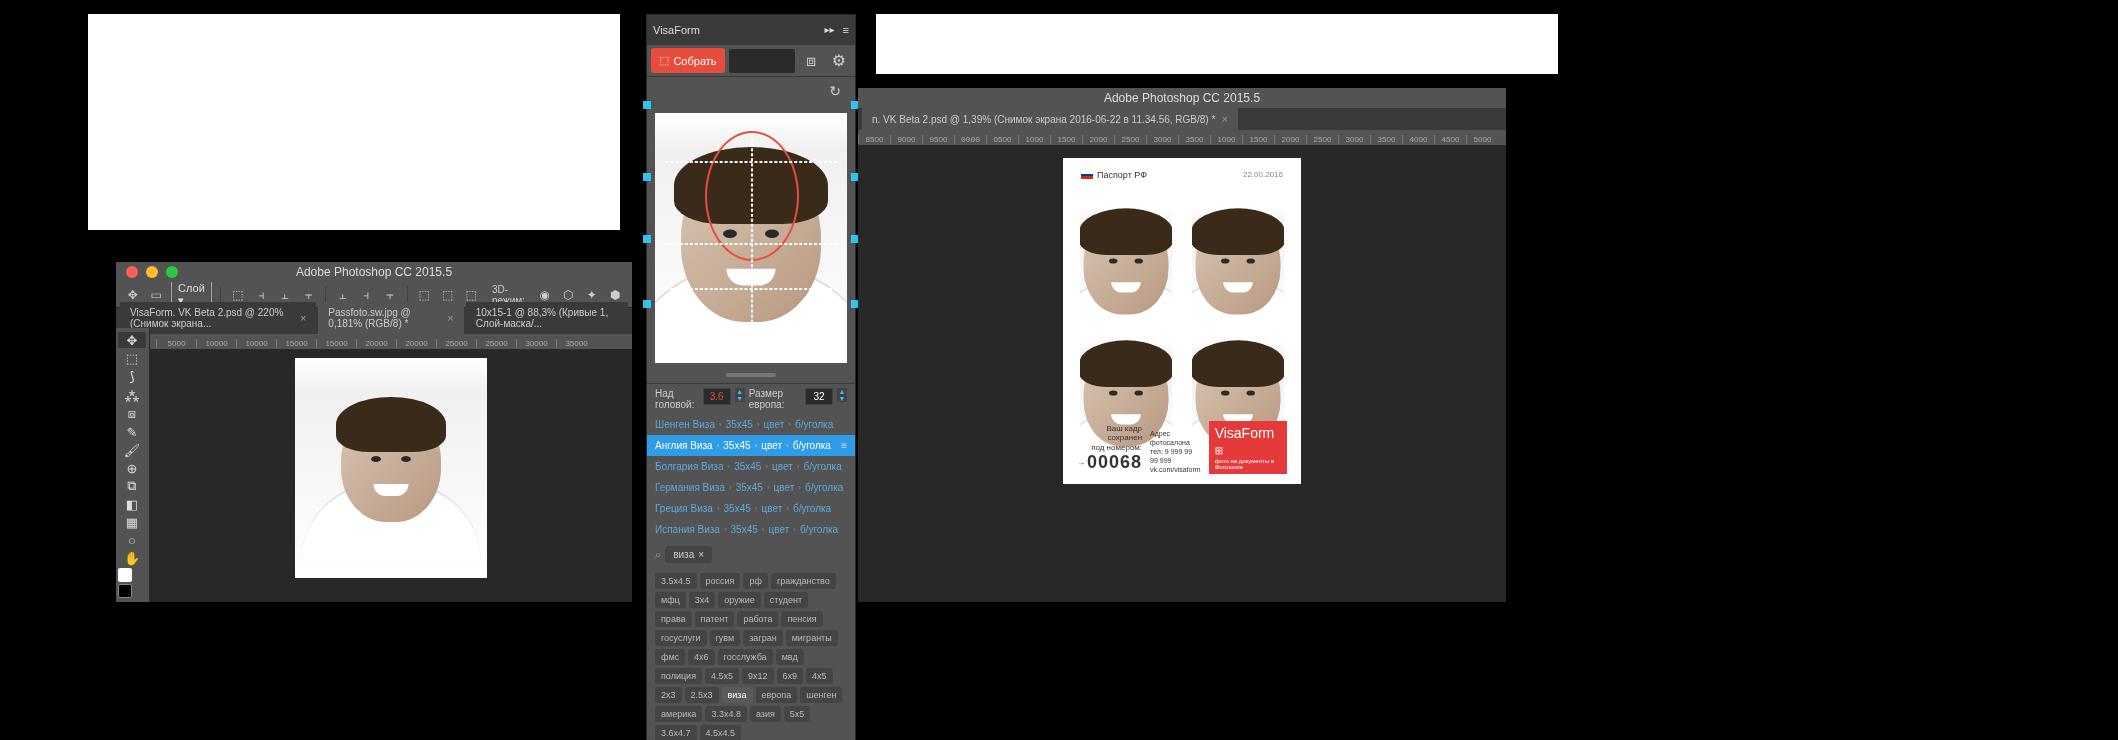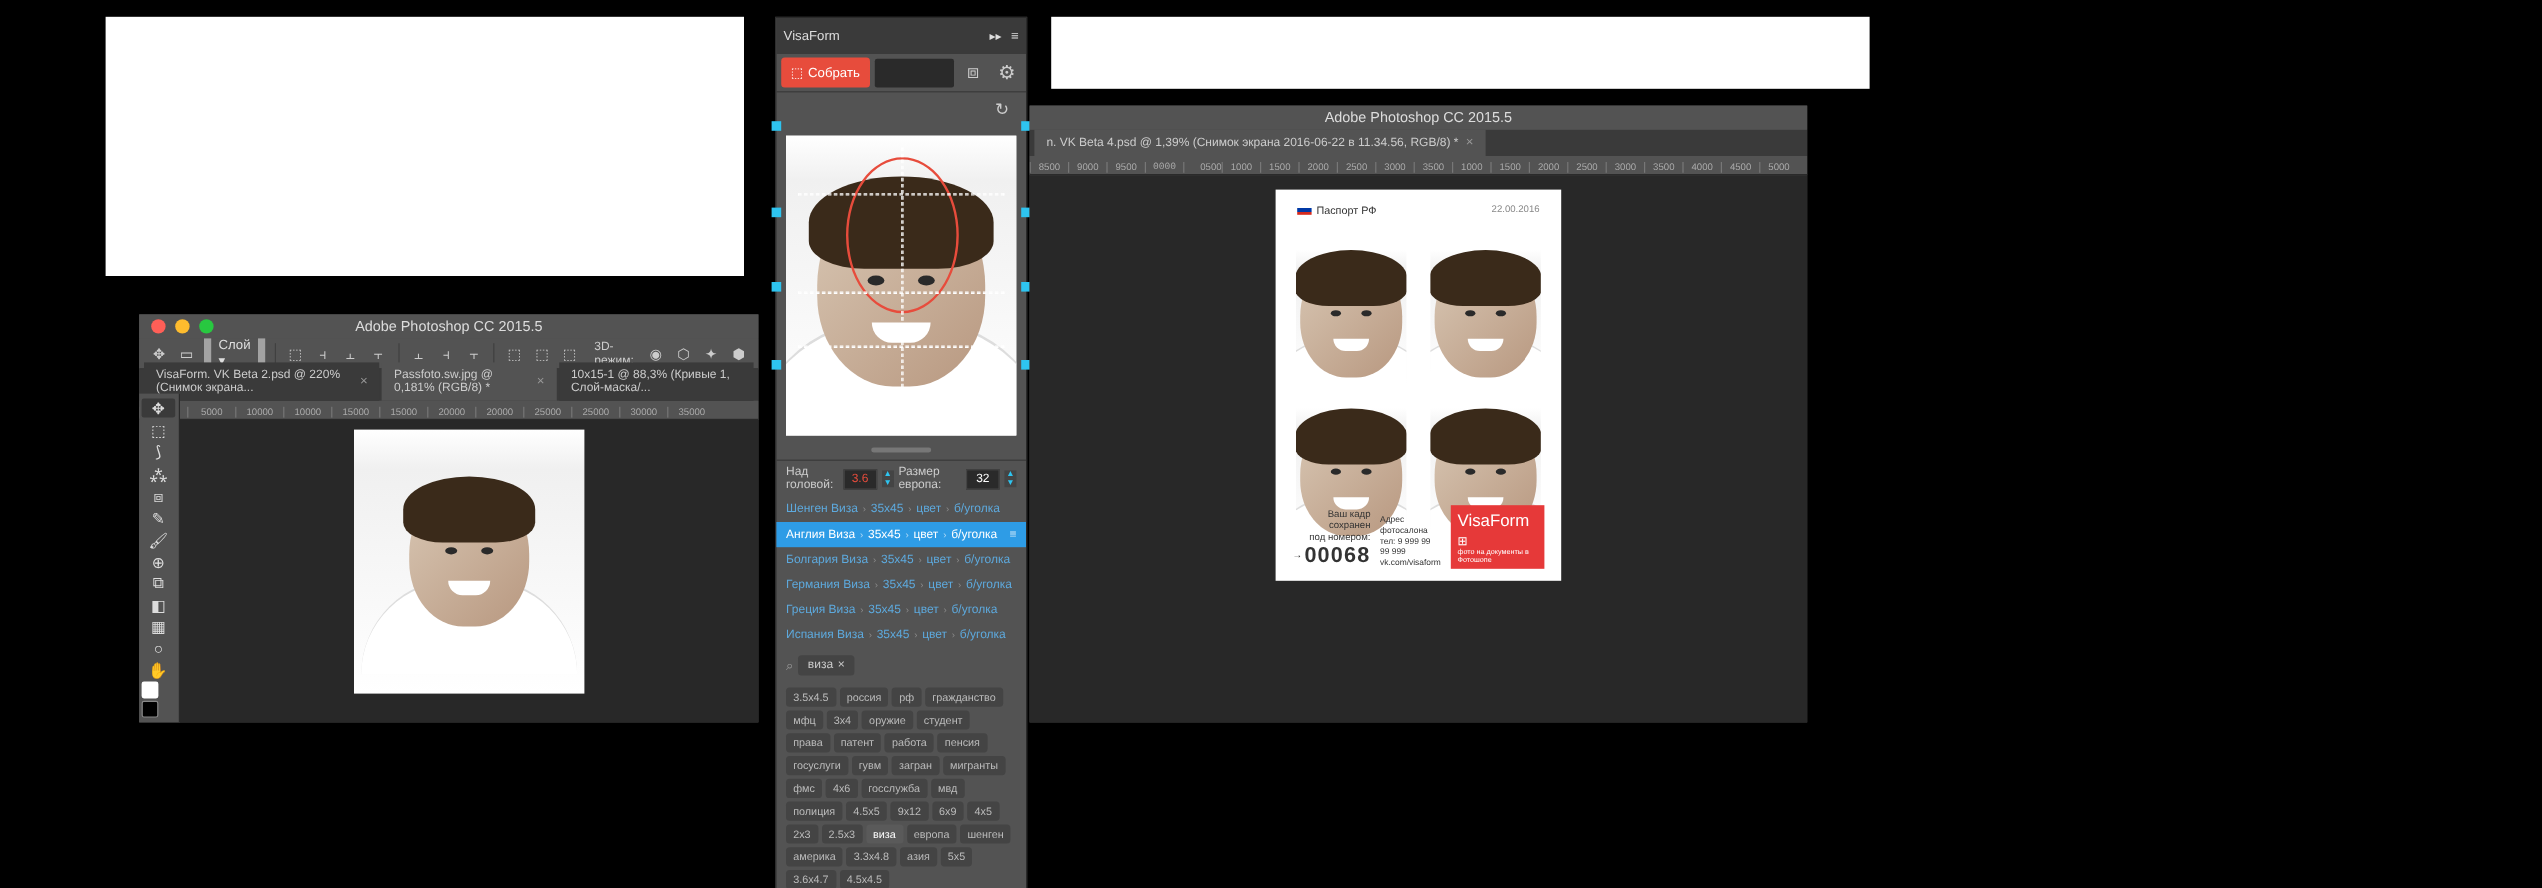--- a/index.html
+++ b/index.html
@@ -8,21 +8,21 @@
 .ps-window{position:absolute;background:#535353}
 .ps-titlebar{height:20px;background:#535353;display:flex;align-items:center;position:relative}
 .traffic{display:flex;gap:8px;padding-left:10px}
 .traffic span{width:12px;height:12px;border-radius:50%}
 .tr-close{background:#ff5f57}
 .tr-min{background:#febc2e}
 .tr-max{background:#28c840}
 .ps-title{position:absolute;left:50%;transform:translateX(-50%);color:#ddd;font-size:12px}
 .ps-optbar{height:26px;background:#535353;border-bottom:1px solid #2a2a2a;display:flex;align-items:center;padding:0 8px;gap:6px}
 .ps-ico{width:22px;height:20px;display:flex;align-items:center;justify-content:center;color:#ccc;font-size:12px;border:1px solid transparent;border-radius:2px}
-.ps-dropdown{background:#535353;border:6px solid #a3a3a3;color:#ddd;font-size:11px;padding:2px 6px;border-radius:3px}
+.ps-dropdown{background:#535353;border:1px solid #a3a3a3;color:#ddd;font-size:11px;padding:2px 6px;border-radius:3px}
 .ps-sep{width:1px;height:18px;background:#404040;margin:0 2px}
 .ps-tabs{height:26px;background:#3a3a3a;display:flex;align-items:flex-end;padding:0 4px;gap:2px}
 .ps-tab{background:#535353;color:#ccc;font-size:10px;padding:5px 10px;border-radius:0;display:flex;align-items:center;gap:6px}
 .ps-tab.inactive{background:#3a3a3a}
 .ps-tab .x{color:#999;font-size:11px}
 .ps-ruler{height:16px;background:#535353;border-bottom:1px solid #2a2a2a;display:flex;overflow:hidden;color:#aaa;font-size:8px;align-items:flex-end;padding-bottom:1px}
 .ps-ruler span{flex:0 0 auto;width:40px;text-align:center;border-left:1px solid #777}
 .ps-canvas{background:#282828;position:relative;display:flex;align-items:flex-start;justify-content:center;overflow:hidden}
 .ps-tools{width:34px;background:#535353;position:absolute;left:0;top:66px;bottom:0;display:flex;flex-direction:column;padding:4px 2px;gap:2px;border-right:1px solid #2a2a2a}
 .tool{width:28px;height:22px;display:flex;align-items:center;justify-content:center;color:#ddd;font-size:13px;border-radius:2px}
@@ -41,21 +41,21 @@
 .vf-head{height:24px;background:#3a3a3a;display:flex;align-items:center;padding:15px 6px;color:#ddd;font-size:11px;justify-content:space-between}
 .vf-btns{height:32px;display:flex;align-items:center;padding:0 4px;gap:4px;border-bottom:1px solid #3a3a3a}
 .vf-build{background:#e74c3c;color:#fff;font-size:11px;padding:6px 8px;border-radius:3px;display:flex;align-items:center;gap:4px}
 .vf-blank{flex:1;background:#2a2a2a;height:24px;border-radius:2px}
 .vf-iconbtn{width:24px;height:24px;display:flex;align-items:center;justify-content:center;color:#ccc}
 .vf-preview{padding:8px;position:relative}
 .vf-preview-img{width:100%;height:250px;background:#fff;position:relative;overflow:hidden}
 .vf-handle{width:8px;height:8px;background:#2ec4f0;position:absolute}
 .vf-guide{position:absolute;border:1px dashed #fff}
 .vf-face-oval{position:absolute;border:2px solid #e74c3c;border-radius:50%}
-.vf-params{display:flex;padding:4px 8px;gap:4px;align-items:center;font-size:10px;color:#ccc;border-top:1px solid #3a3a3a}
+.vf-params{display:flex;padding:4px 8px;gap:4px;align-items:flex-start;font-size:10px;color:#ccc;border-top:1px solid #3a3a3a}
 .vf-params input{width:28px;background:#2a2a2a;border:1px solid #444;color:#e74c3c;font-size:10px;padding:2px;text-align:center}
 .vf-params input.white{color:#fff}
 .vf-stepper{display:flex;flex-direction:column;gap:0}
 .vf-stepper span{width:10px;height:7px;background:#444;color:#2ec4f0;font-size:7px;display:flex;align-items:center;justify-content:center}
 .vf-list{max-height:none}
 .vf-row{display:flex;align-items:center;padding:5px 8px;font-size:10px;gap:4px;color:#5da9dd}
 .vf-row.selected{background:#2e9ce6;color:#fff}
 .vf-row .chev{color:#888;font-size:8px}
 .vf-row.selected .chev{color:rgba(255,255,255,.6)}
 .vf-row .ham{margin-left:auto;color:rgba(255,255,255,.7);font-size:10px}
@@ -355,30 +355,30 @@
     </div>
 
 </div>
 
 <div class="ps-window" style="left:858px;top:88px;width:648px;height:514px">
   <div class="ps-titlebar">
     <div class="ps-title">Adobe Photoshop CC 2015.5</div>
   </div>
   <div class="ps-tabs" style="height:22px">
     <div class="ps-tab" style="font-size:10px">
-        <span>n. VK Beta 4.psd @ 1,39% (Снимок экрана 2016-06-22 в 11.34.56, RGB/8) *</span>
+        <span>n. VK Beta 2.psd @ 1,39% (Снимок экрана 2016-06-22 в 11.34.56, RGB/8) *</span>
         <span class="x">×</span>
       </div>
   </div>
   <div class="ps-ruler" id="ruler-right">
       <span style="width: 32px;">8500</span>
       <span style="width: 32px;">9000</span>
       <span style="width: 32px;">9500</span>
       <span style="width: 32px; font-family: Liberation Mono, monospace;">0000</span>
-      <span style="width: 32px; text-align: right;">0500</span>
+      <span style="width: 32px;">0500</span>
       <span style="width: 32px;">1000</span>
       <span style="width: 32px;">1500</span>
       <span style="width: 32px;">2000</span>
       <span style="width: 32px;">2500</span>
       <span style="width: 32px;">3000</span>
       <span style="width: 32px;">3500</span>
       <span style="width: 32px;">1000</span>
       <span style="width: 32px;">1500</span>
       <span style="width: 32px;">2000</span>
       <span style="width: 32px;">2500</span>

